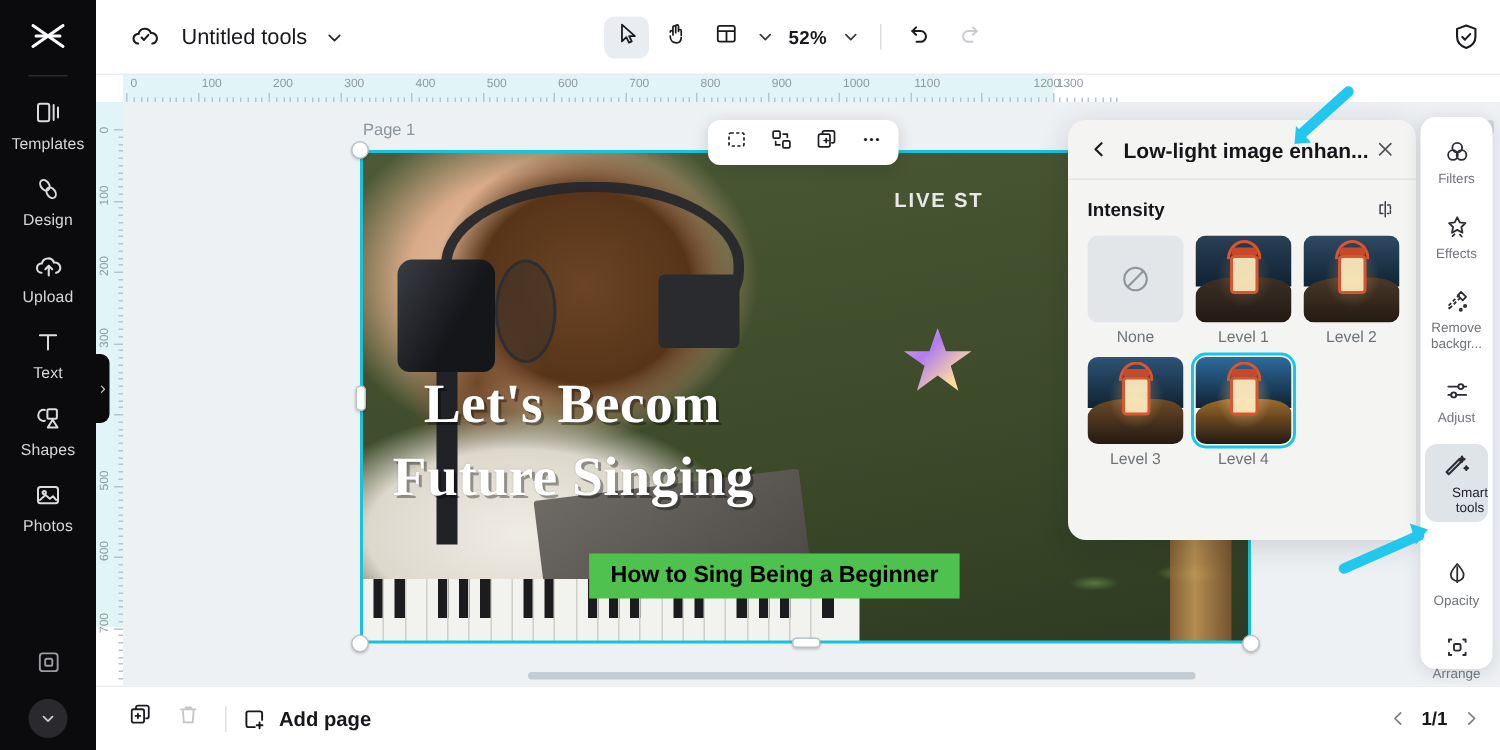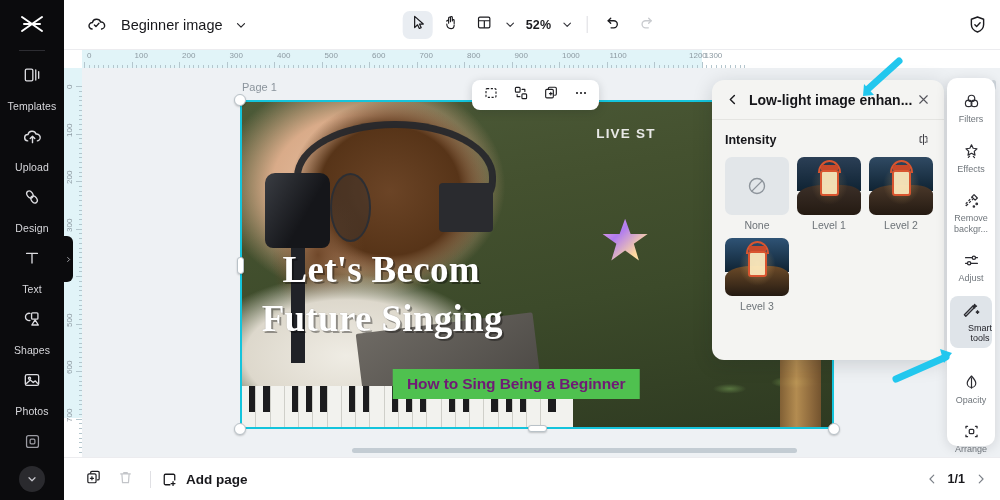--- a/index.html
+++ b/index.html
@@ -14,21 +14,21 @@
 
   
   .left-rail {
     position: absolute; left: 0; top: 0; width: 64px; height: 500px;
     background: #0b0b0d; z-index: 40;
     display: flex; flex-direction: column; align-items: center;
   }
   .logo-box { height: 50px; width: 100%; display: flex; align-items: center; justify-content: center; }
   .rail-div { width: 26px; height: 1px; background: #2d2d32; }
   .rail-items { display: flex; flex-direction: column; align-items: center; padding-top: 13px; gap: 13px; width: 100%; }
-  .rail-item { display: flex; flex-direction: column; align-items: center; gap: 14px; width: 100%; cursor: pointer; }
+  .rail-item { display: flex; flex-direction: column; align-items: center; gap: 4px; width: 100%; cursor: pointer; }
   .rail-ico { width: 22px; height: 22px; display: flex; align-items: center; justify-content: center; color: #dcdce0; }
   .rail-lbl { font-size: 10.5px; color: #d7d7db; letter-spacing: .1px; }
   .rail-bottom { position: absolute; bottom: 48px; left: 0; width: 100%; display:flex; justify-content:center; }
   .rail-collapse {
     position: absolute; bottom: 8px; left: 50%; transform: translateX(-50%);
     width: 26px; height: 26px; border-radius: 50%; background: #2a2a2e;
     display: flex; align-items: center; justify-content: center; color: #c9c9cf; cursor: pointer;
   }
   .rail-handle {
     position: absolute; left: 64px; top: 236px; width: 9px; height: 46px;
@@ -146,21 +146,21 @@
     font-size: 37px; color: #fff; letter-spacing: .3px;
     text-shadow: 2px 2px 0 rgba(0,0,0,.35), 0 0 1px rgba(0,0,0,.3);
   }
   .ph-h2 {
     position: absolute; left: 3.5%; top: 60%; font-family: "Liberation Serif", serif; font-weight: 700;
     font-size: 37px; color: #fff; letter-spacing: .3px;
     text-shadow: 2px 2px 0 rgba(0,0,0,.35), 0 0 1px rgba(0,0,0,.3);
   }
   .ph-cta {
     position: absolute; left: 46.5%; top: 82%; transform: translateX(-50%);
-    background: #4fc14f; color: #701a75; font-size: 15.5px; font-weight: 700;
+    background: #4fc14f; color: #000000; font-size: 15.5px; font-weight: 700;
     padding: 6px 14px; white-space: nowrap; letter-spacing: -.1px;
   }
 
   
   .obj-toolbar {
     position: absolute; left: 472px; top: 80px; height: 30px; background: #fff;
     border-radius: 8px; box-shadow: 0 2px 10px rgba(20,24,30,.17); display: flex; align-items: center;
     padding: 0 5px; gap: 3px; z-index: 26;
   }
   .obj-btn { width: 27px; height: 24px; display: flex; align-items: center; justify-content: center; color: #1d1d21; border-radius: 5px; cursor: pointer; }
@@ -253,36 +253,36 @@
           <svg width="20" height="20" viewBox="0 0 24 24" fill="none" stroke="currentColor" stroke-width="1.6">
             <rect x="4" y="5" width="9" height="14" rx="1.6"></rect>
               <path d="M16.5 6v12M20 8v8" stroke-linecap="round"></path>
           </svg>
         </span>
         <span class="rail-lbl">Templates</span>
       </div>
 
       <div class="rail-item">
         <span class="rail-ico">
+          <svg width="20" height="20" viewBox="0 0 24 24" fill="none" stroke="currentColor" stroke-width="1.6">
+            <ellipse cx="9.5" cy="9" rx="3.3" ry="4.6" transform="rotate(-35 9.5 9)"></ellipse>
+            <ellipse cx="14.5" cy="15" rx="3.3" ry="4.6" transform="rotate(-35 14.5 15)"></ellipse>
+          </svg>
+        </span>
+        <span class="rail-lbl">Design</span>
+      </div>
+
+      <div class="rail-item">
+        <span class="rail-ico">
           <svg width="21" height="21" viewBox="0 0 24 24" fill="none" stroke="currentColor" stroke-width="1.6">
             <path d="M6.5 17a3.6 3.6 0 0 1 .3-7.2 4.8 4.8 0 0 1 9.2-.6A3.4 3.4 0 0 1 17.6 17" stroke-linecap="round"></path>
             <path d="M12 19v-7M9.4 14.2 12 11.6l2.6 2.6" stroke-linecap="round" stroke-linejoin="round"></path>
           </svg>
         </span>
         <span class="rail-lbl">Upload</span>
-      </div>
-
-      <div class="rail-item">
-        <span class="rail-ico">
-          <svg width="20" height="20" viewBox="0 0 24 24" fill="none" stroke="currentColor" stroke-width="1.6">
-            <ellipse cx="9.5" cy="9" rx="3.3" ry="4.6" transform="rotate(-35 9.5 9)"></ellipse>
-            <ellipse cx="14.5" cy="15" rx="3.3" ry="4.6" transform="rotate(-35 14.5 15)"></ellipse>
-          </svg>
-        </span>
-        <span class="rail-lbl">Design</span>
       </div>
 
       <div class="rail-item">
         <span class="rail-ico">
           <svg width="20" height="20" viewBox="0 0 24 24" fill="none" stroke="currentColor" stroke-width="1.6">
             <path d="M5.5 6.5h13M12 6.5V18" stroke-linecap="round"></path>
           </svg>
         </span>
         <span class="rail-lbl">Text</span>
       </div>
@@ -331,21 +331,21 @@
     </svg>
   </div>
 
   <div class="topbar">
     <span class="cloud-ico">
       <svg width="21" height="21" viewBox="0 0 24 24" fill="none" stroke="currentColor" stroke-width="1.6">
         <path d="M7 17.2a3.7 3.7 0 0 1 .3-7.4 4.9 4.9 0 0 1 9.4-.6 3.5 3.5 0 0 1 1.1 8" stroke-linecap="round"></path>
         <path d="M9.6 12.6 11.4 14.4 14.8 10.6" stroke-linecap="round" stroke-linejoin="round"></path>
       </svg>
     </span>
-    <span class="doc-title">Beginner image</span>
+    <span class="doc-title">Untitled tools</span>
     <span class="title-caret">
       <svg width="14" height="14" viewBox="0 0 24 24" fill="none" stroke="currentColor" stroke-width="2">
         <path d="M6 9.5 12 15.5 18 9.5" stroke-linecap="round" stroke-linejoin="round"></path>
       </svg>
     </span>
 
     <div class="tb-center">
       <div class="tb-btn active">
         <span>
           <svg width="17" height="17" viewBox="0 0 24 24" fill="none" stroke="currentColor" stroke-width="1.7">
@@ -839,20 +839,33 @@
                 <div class="lt-sky" style="background:linear-gradient(180deg,#2f5375,#0f2333)"></div>
                 <div class="lt-rock" style="background:linear-gradient(180deg,#6b4a28,#241a12)"></div>
                 <div class="lt-glow" style="background:radial-gradient(ellipse at 50% 50%, rgba(255,200,120,.40) 0%, rgba(255,200,120,0) 70%)"></div>
                 <div class="lt-handle"></div>
                 <div class="lt-top"></div>
                 <div class="lt-body"></div>
               </div>
             </div>
             <div class="fx-lbl">Level 3</div>
           </div>
+          <div class="fx-cell sel">
+            <div class="fx-thumb">
+              <div class="lantern">
+                <div class="lt-sky" style="background:linear-gradient(180deg,#2e6a9c,#0f2333)"></div>
+                <div class="lt-rock" style="background:linear-gradient(180deg,#9a6a2c,#241a12)"></div>
+                <div class="lt-glow" style="background:radial-gradient(ellipse at 50% 50%, rgba(255,205,130,.55) 0%, rgba(255,200,120,0) 70%)"></div>
+                <div class="lt-handle"></div>
+                <div class="lt-top"></div>
+                <div class="lt-body"></div>
+              </div>
+            </div>
+            <div class="fx-lbl">Level 4</div>
+          </div>
         </div>
     </div>
   </div>
 
   <div class="right-rail">
     <div class="rr-item">
       <span class="rr-ico">
         <svg width="19" height="19" viewBox="0 0 24 24" fill="none" stroke="currentColor" stroke-width="1.5">
           <circle cx="12" cy="8.2" r="4.1"></circle>
             <circle cx="8.4" cy="14.4" r="4.1"></circle>

